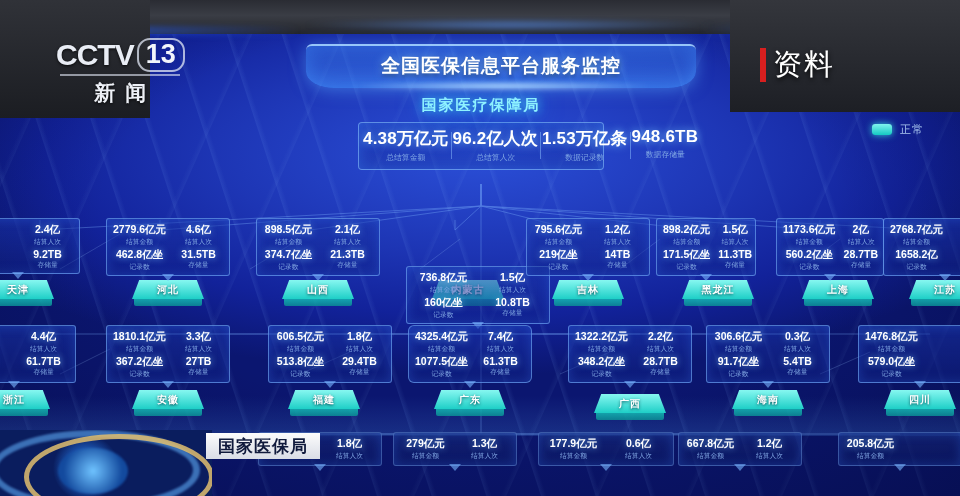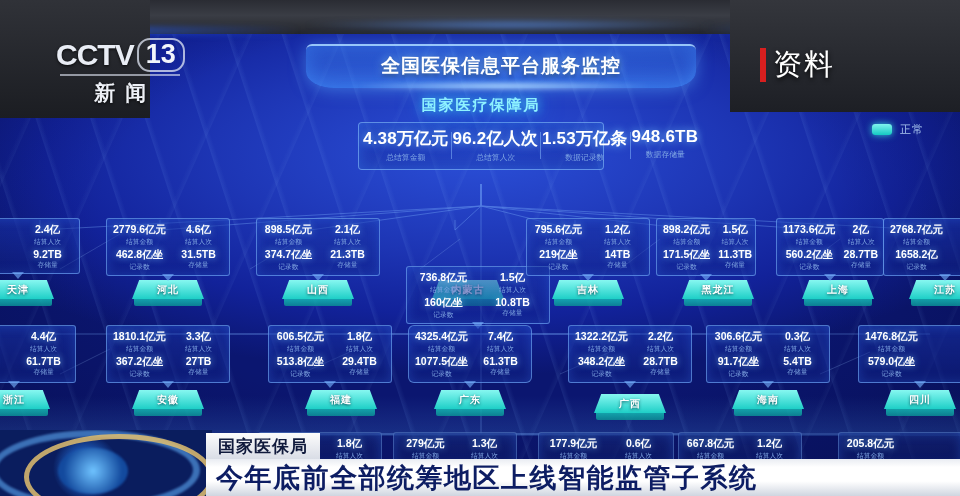--- a/index.html
+++ b/index.html
@@ -524,21 +524,21 @@
             <div class="pv">513.8亿坐</div>
             <div class="pl">记录数</div>
           </div>
           <div class="pcell">
             <div class="pv">29.4TB</div>
             <div class="pl">存储量</div>
           </div>
         </div>
         <div class="ptail"></div>
       </div>
-      <div class="pnode" style="left: 305px; top: 390px;">
+      <div class="pnode" style="left: 288px; top: 390px;">
         <div class="top"></div>
         <div class="base"></div>
         <div class="nm">福建</div>
       </div>
       <div class="pcard" style="left: 408px; top: 325px; width: 124px; border-radius: 6px;">
         <div class="pgrid">
           <div class="pcell">
             <div class="pv">4325.4亿元</div>
             <div class="pl">结算金额</div>
           </div>
@@ -789,18 +789,15 @@
       </div>
     </div>
 
   <div id="lower">
     <div class="lt-swirl">
       <div class="sw1"></div>
       <div class="sw2"></div>
       <div class="sw3"></div>
     </div>
     <div class="lt-tag">国家医保局</div>
-    <div class="lt-bar">
-      <div class="lt-head">今年底前全部统筹地区上线智能监管子系统</div>
-    </div>
   </div>
 
 </div>
 
 </body></html>

